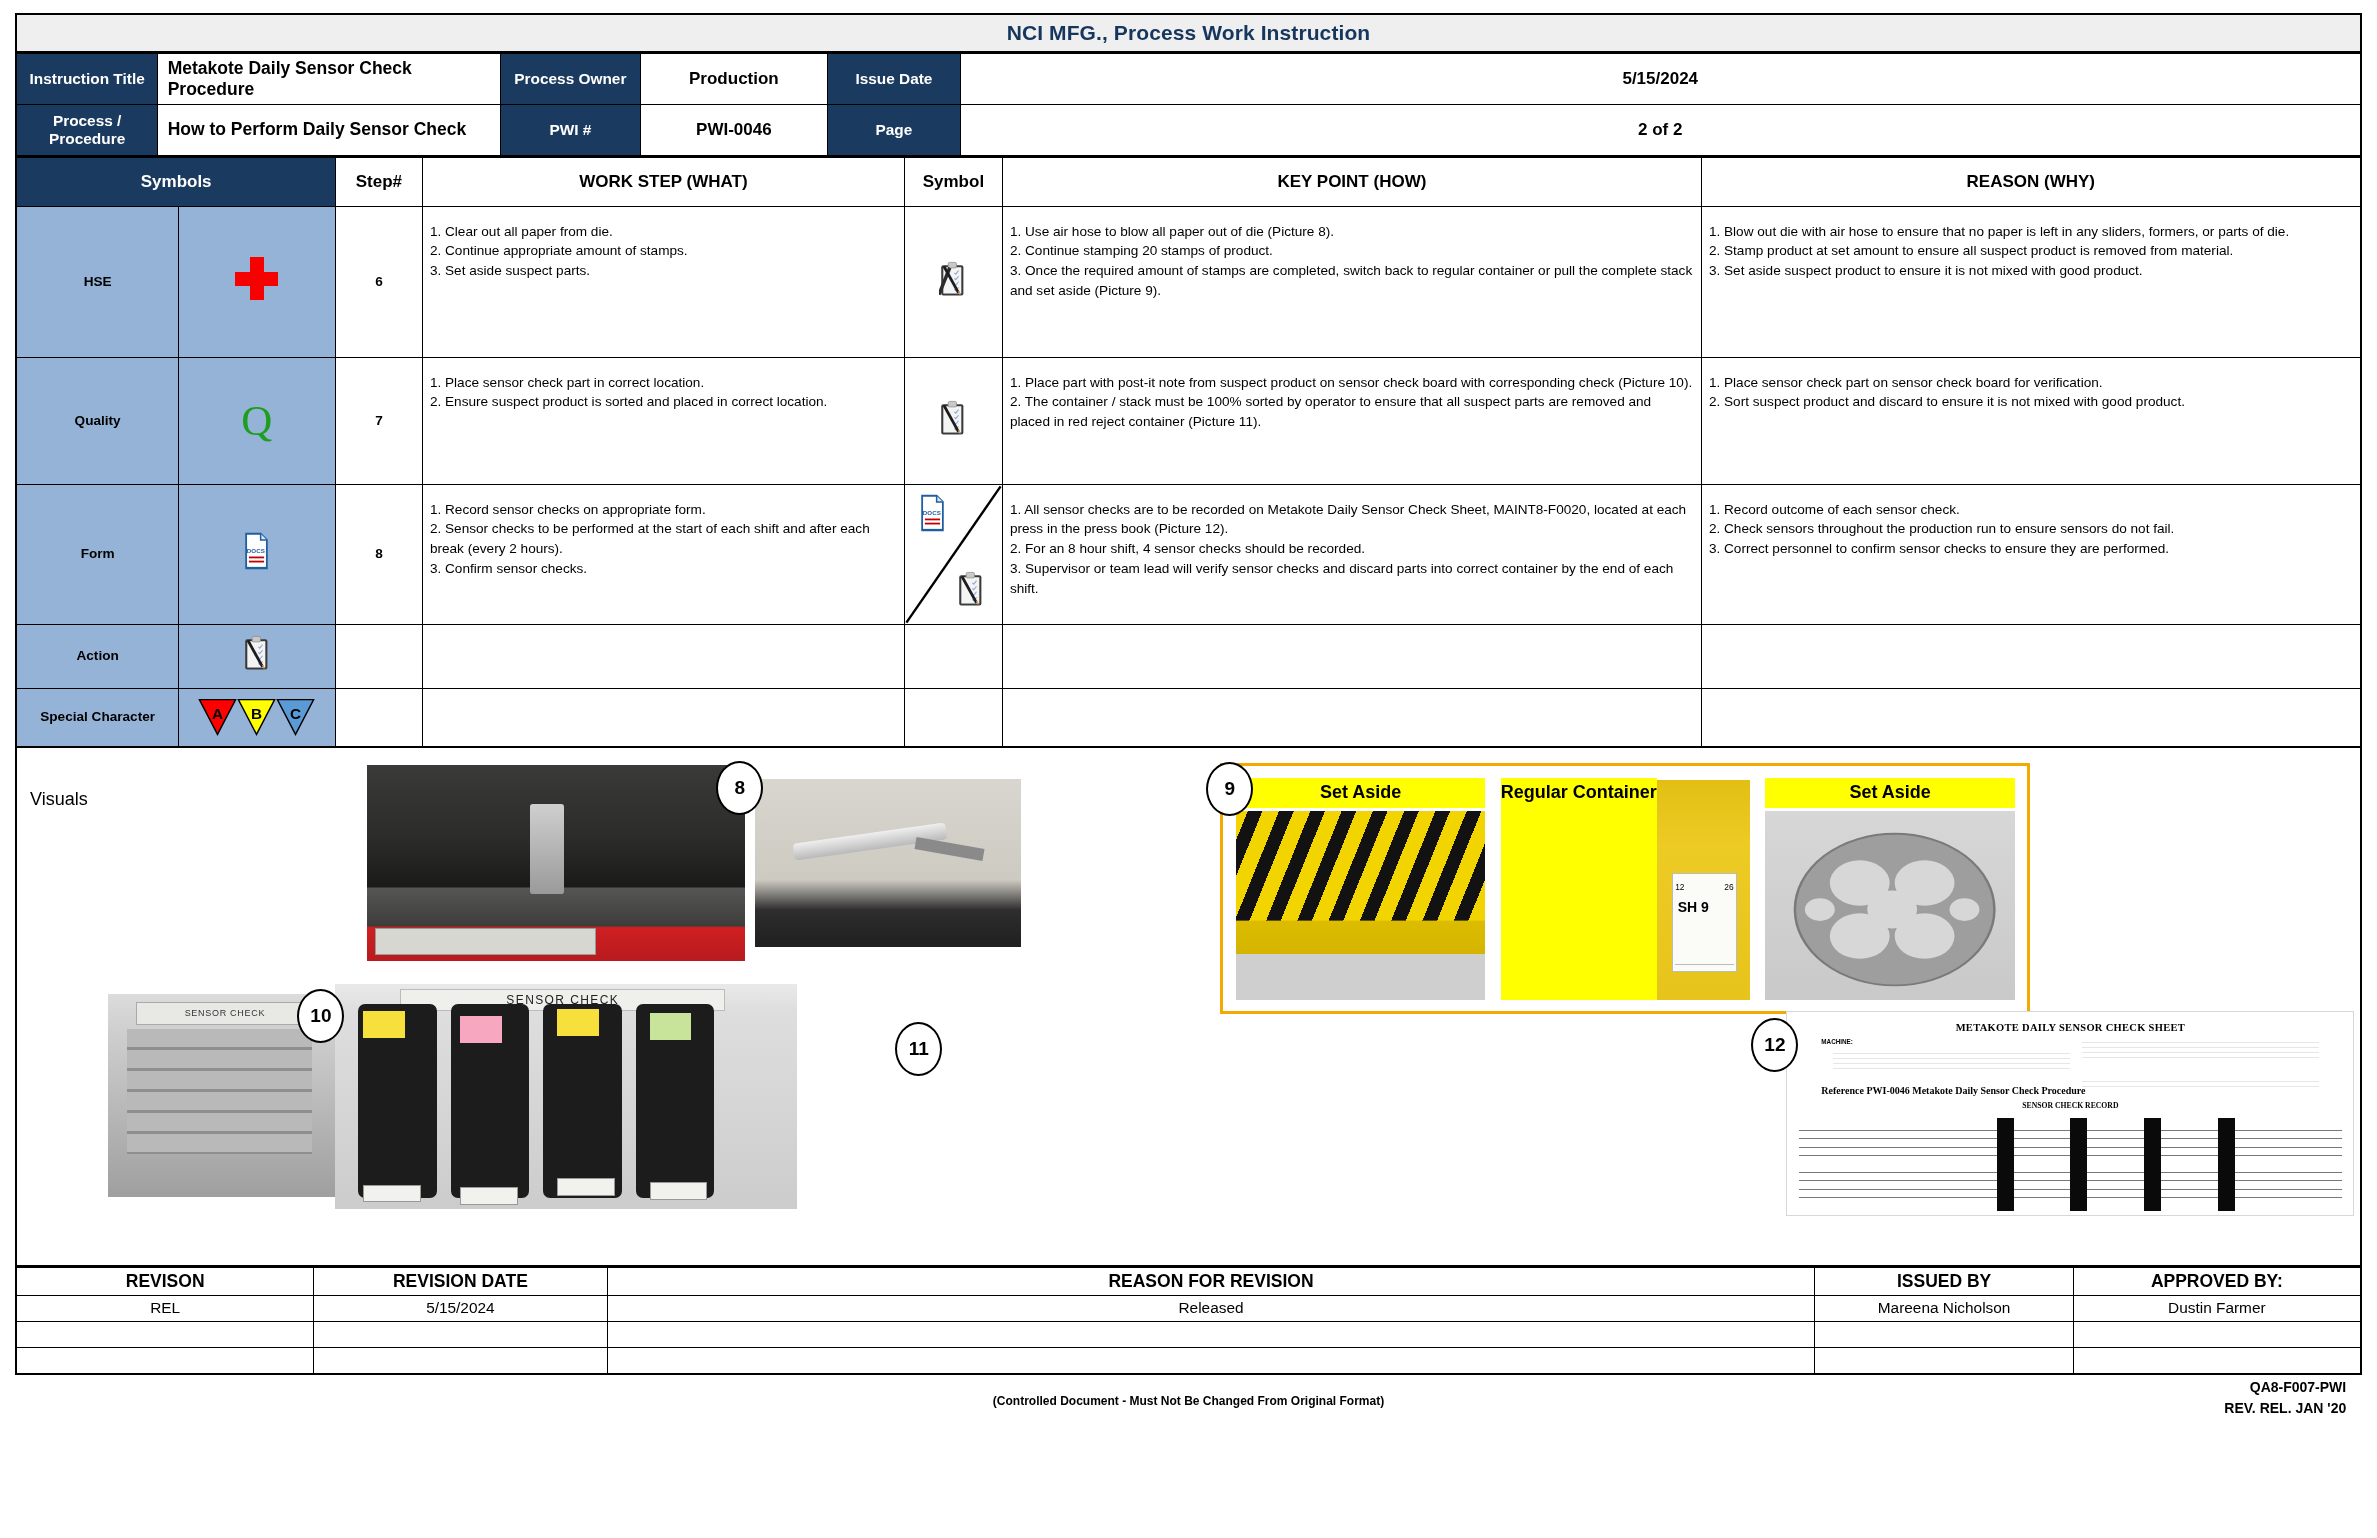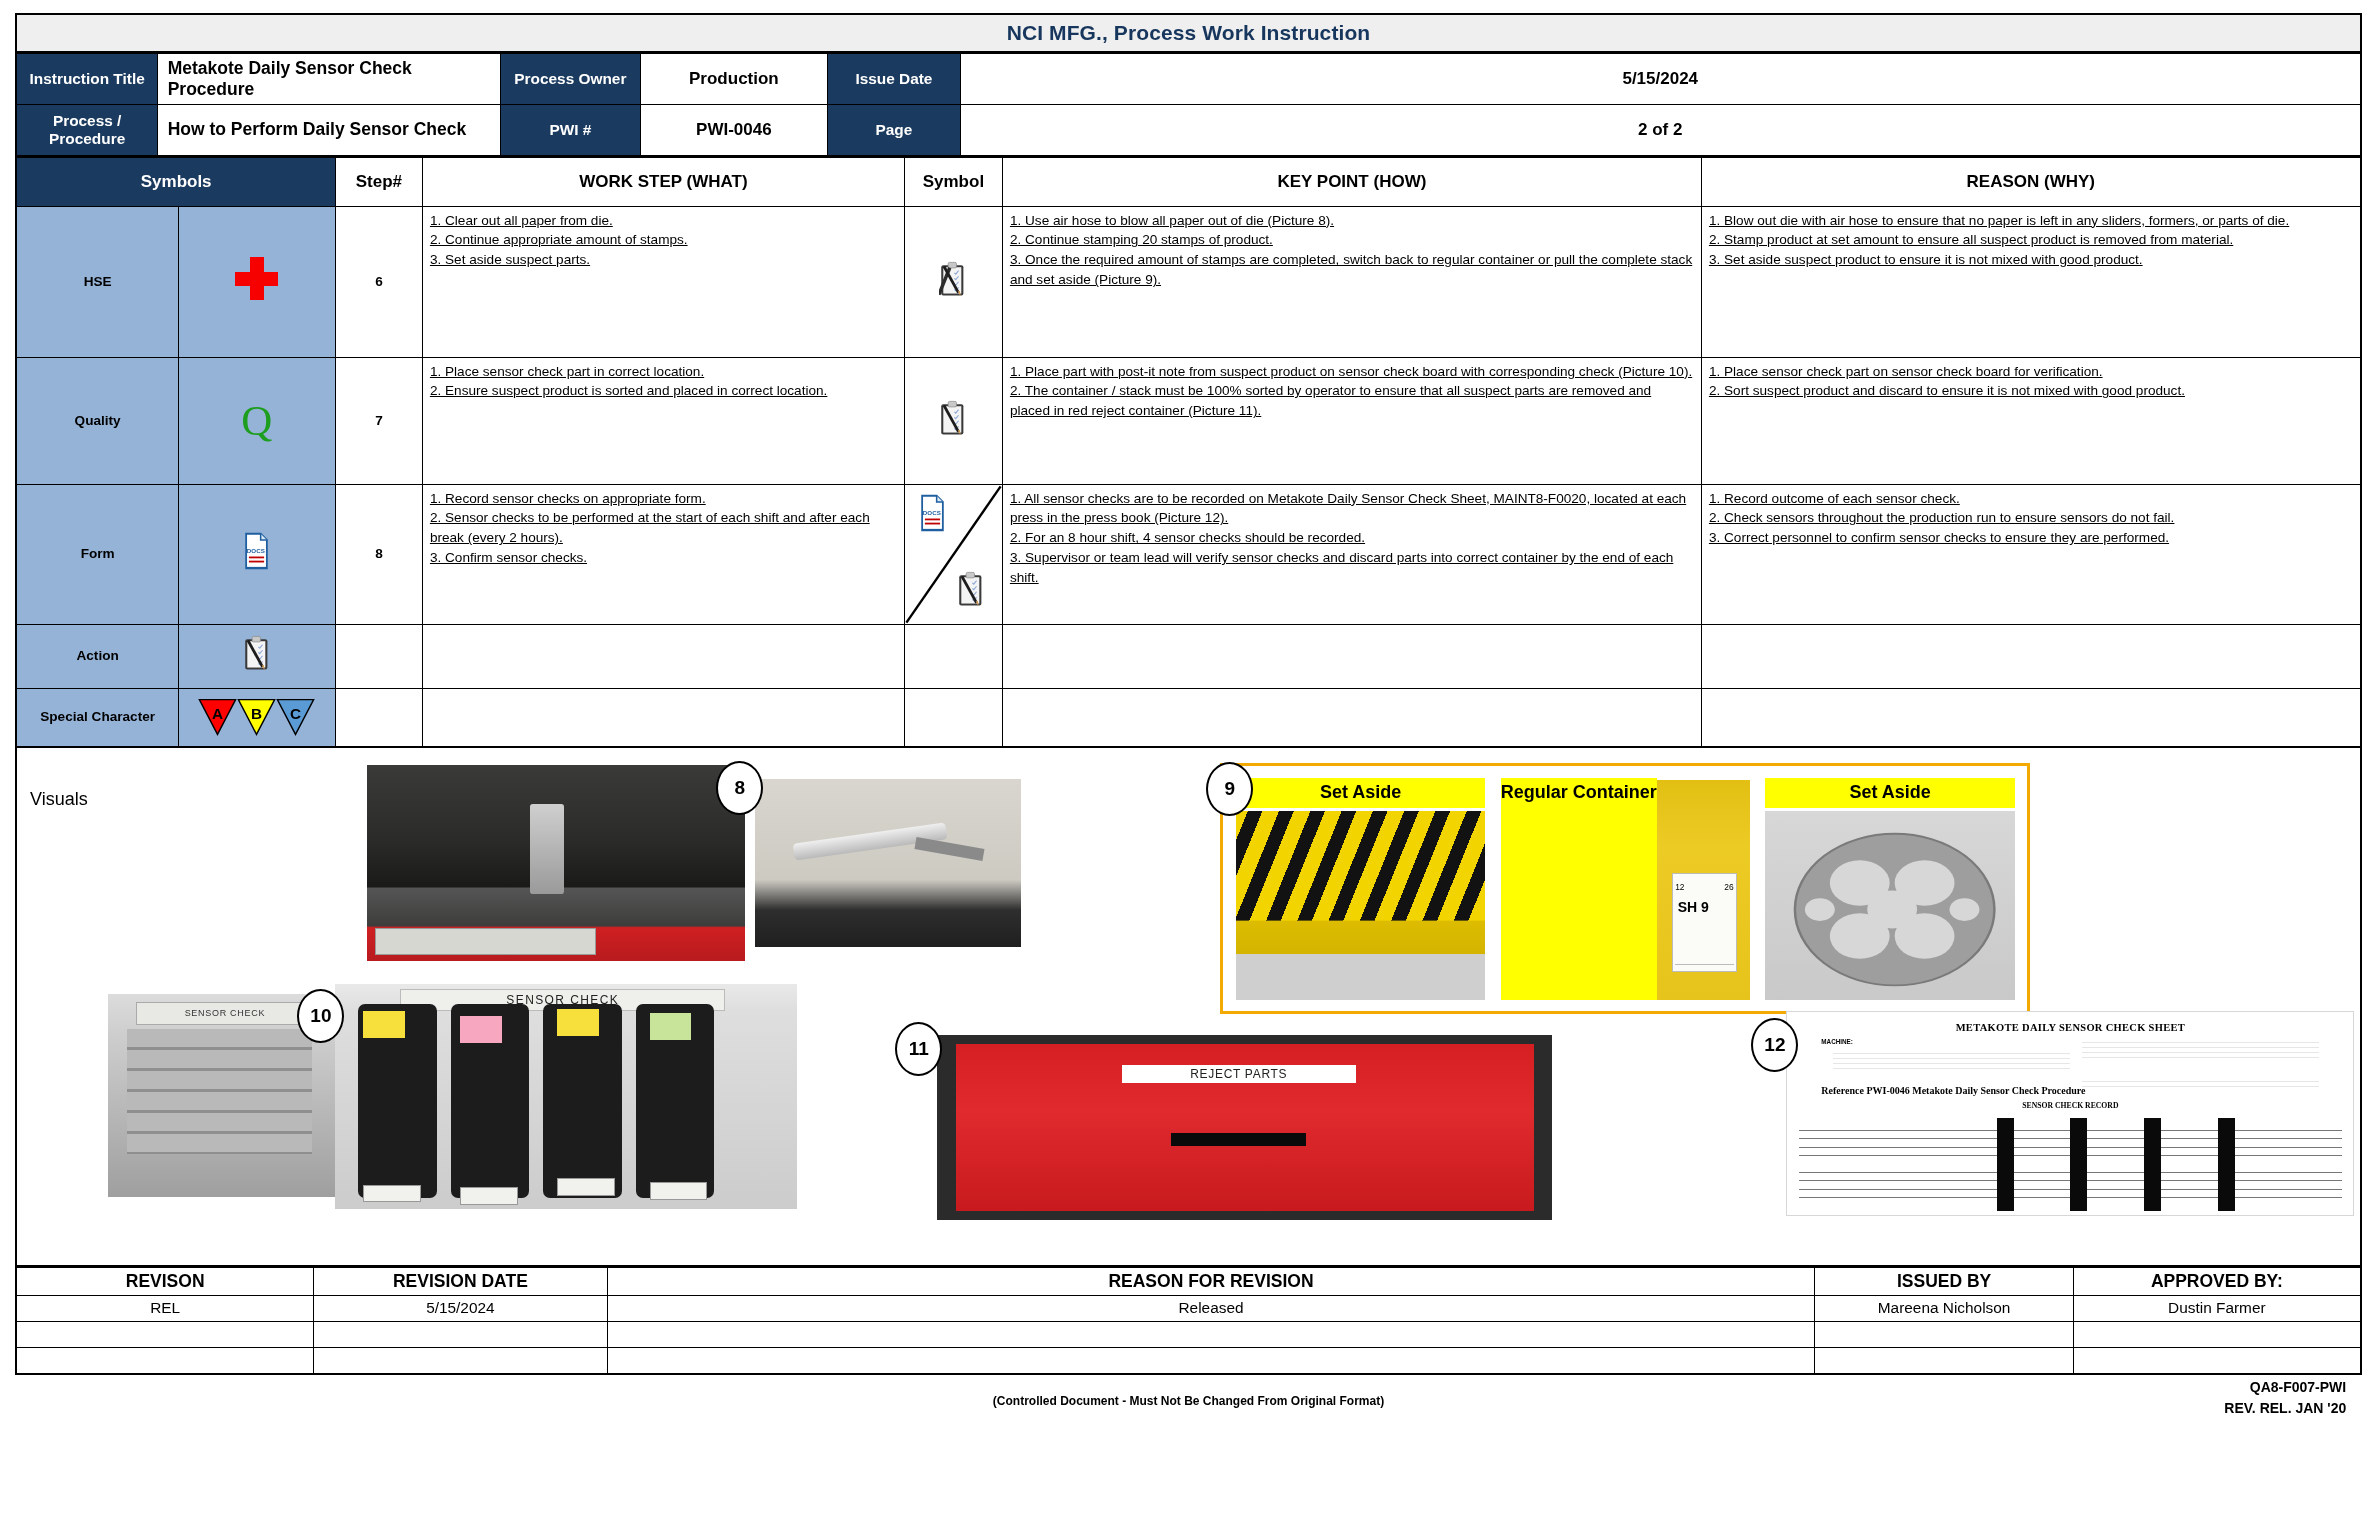--- a/index.html
+++ b/index.html
@@ -38,21 +38,21 @@
   .hdr{border:2.1px solid #000;border-top:none;}
   .hdr td{height:50px;font-size:17px;}
   .hdr .lbl{font-size:15.4px;}
   .hdr .val{padding-left:9.8px;font-weight:bold;font-size:17.5px;}
   .hdr .valc{text-align:center;font-weight:bold;font-size:17px;}
 
   
   .steps{border:2.1px solid #000;border-top:none;}
   .steps th{height:48px;font-size:17px;font-weight:bold;text-align:center;}
   .steps td{font-size:13.6px;line-height:1.46;}
-  .cellpad{padding:4px 7px;vertical-align:top;text-decoration:underline;}
+  .cellpad{padding:15px 7px;vertical-align:top;}
   .symcat{font-size:15.4px;font-weight:bold;text-align:center;}
   .stepnum{font-size:17px;font-weight:bold;text-align:center;vertical-align:middle;}
   .symcell{text-align:center;vertical-align:middle;}
 
   .legend{
     background:#95B3D7;font-size:12px;line-height:1.30;
     padding:4.2px 4.2px 4.2px 5.6px;font-weight:600;
   }
 
   
@@ -485,27 +485,20 @@
         <div class="stripe-lbl" style="left:6%;bottom:3%;width:12%;height:7%"></div>
         <div class="stripe-lbl" style="left:27%;bottom:2%;width:12%;height:7%"></div>
         <div class="stripe-lbl" style="left:48%;bottom:6%;width:12%;height:7%"></div>
         <div class="stripe-lbl" style="left:68%;bottom:4%;width:12%;height:7%"></div>
       </div>
     </div>
 
     <div class="callout" style="left:878px;top:274px">
       <span>11</span>
     </div>
-    <div class="photo" style="left:920px;top:287px;width:615px;height:185px">
-      <div class="ph-reject">
-        <div class="box"></div>
-        <div class="rejlabel">REJECT PARTS</div>
-        <div class="blackbar" style="left:38%;top:53%;width:22%;height:7%"></div>
-      </div>
-    </div>
 
     <div class="callout" style="left:1734px;top:270px">
       <span>12</span>
     </div>
     <div class="photo" style="left:1769px;top:263px;width:566px;height:203px;border:0.7px solid #d7d7d7">
       <div class="ph-form">
         <div style="position:absolute;left:0;right:0;top:5%;text-align:center;
                     font-family:'Liberation Serif',serif;font-size:10.5px;font-weight:bold;letter-spacing:0.3px">METAKOTE DAILY SENSOR CHECK SHEET</div>
         <div style="position:absolute;left:6%;top:13%;font-size:6.3px;font-weight:bold">MACHINE:</div>
         <div style="position:absolute;left:8%;top:18%;width:42%;height:12%;

